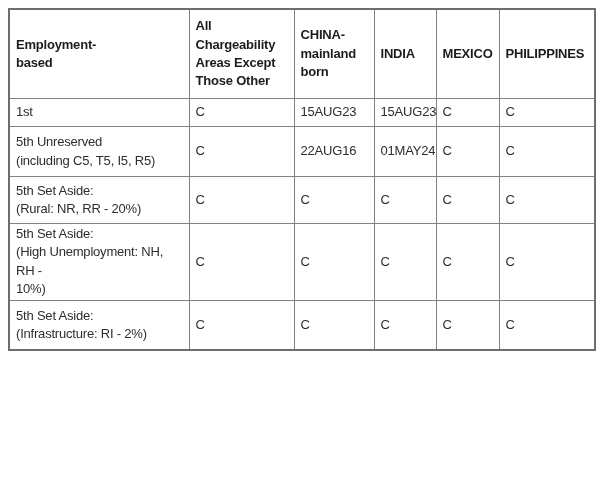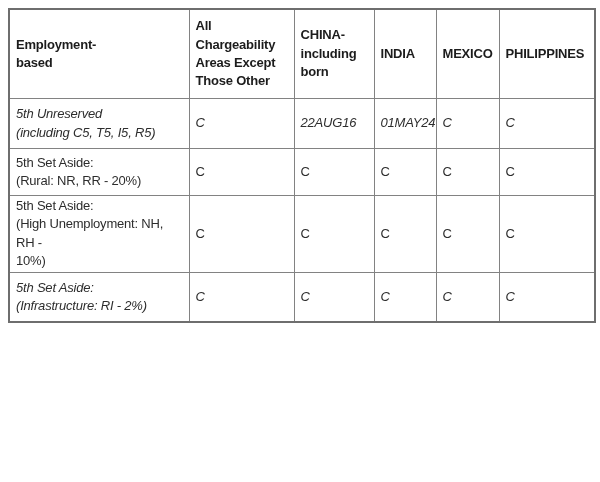--- a/index.html
+++ b/index.html
@@ -30,21 +30,21 @@
     white-space: pre-line;
     overflow: hidden;
   }
   thead th {
     font-weight: 700;
     color: #1c1c1c;
     height: 86px;
   }
   tr.h28 { height: 28px; }
   tr.h47 { height: 47px; }
-  tr.h50 { height: 50px; font-style: italic; }
+  tr.h50 { height: 50px; }
   tr.h66 { height: 66px; }
 </style>
 </head>
 <body>
 
 <div class="table-wrap">
   <table class="visa-table">
     <colgroup>
       <col style="width:180px">
         <col style="width:105px">
@@ -55,28 +55,36 @@
     </colgroup>
     <thead>
       <tr>
         <th>Employment-
 based</th>
         <th>All
 Chargeability
 Areas Except
 Those Other</th>
         <th>CHINA-
-including
+mainland
 born</th>
         <th>INDIA</th>
         <th>MEXICO</th>
         <th>PHILIPPINES</th>
       </tr>
     </thead>
     <tbody>
+      <tr class="h28">
+        <td>1st</td>
+        <td>C</td>
+        <td>15AUG23</td>
+        <td>15AUG23</td>
+        <td>C</td>
+        <td>C</td>
+      </tr>
       <tr class="h50">
         <td>5th Unreserved
 (including C5, T5, I5, R5)</td>
         <td>C</td>
         <td>22AUG16</td>
         <td>01MAY24</td>
         <td>C</td>
         <td>C</td>
       </tr>
       <tr class="h47">

